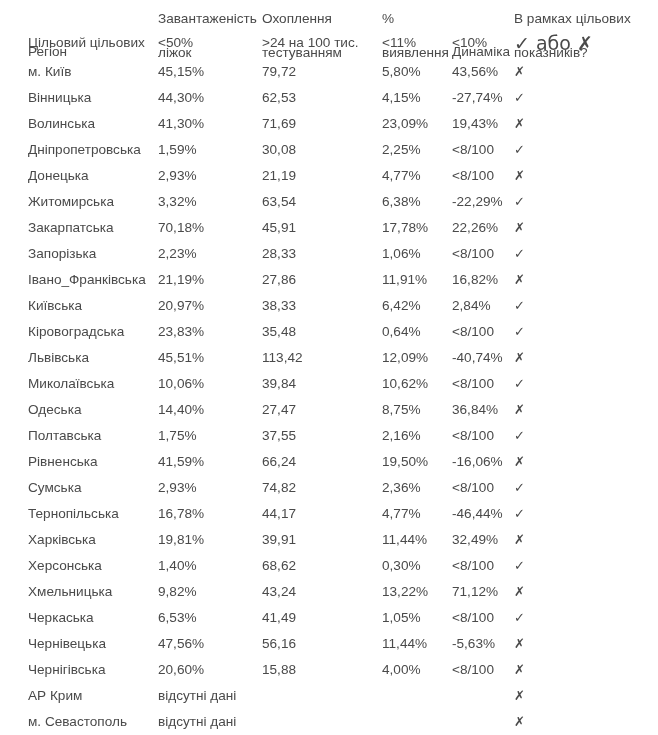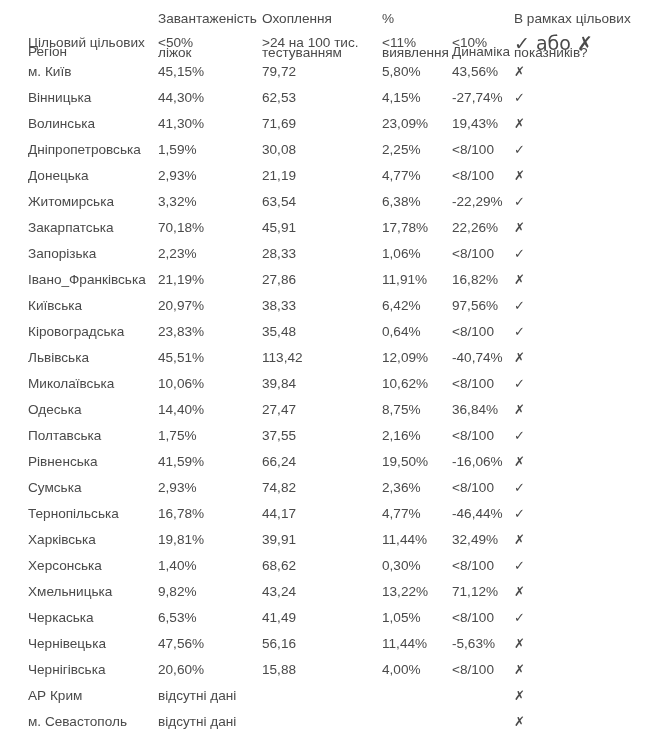--- a/index.html
+++ b/index.html
@@ -192,21 +192,21 @@
           <td class="cell">27,86</td>
           <td class="cell">11,91%</td>
           <td class="cell">16,82%</td>
           <td class="cell target-cell"><span class="mark">✗</span></td>
         </tr>
         <tr>
           <td class="cell">Київська</td>
           <td class="cell">20,97%</td>
           <td class="cell">38,33</td>
           <td class="cell">6,42%</td>
-          <td class="cell">97,56%</td>
+          <td class="cell">2,84%</td>
           <td class="cell target-cell"><span class="mark">✓</span></td>
         </tr>
         <tr>
           <td class="cell">Кіровоградська</td>
           <td class="cell">23,83%</td>
           <td class="cell">35,48</td>
           <td class="cell">0,64%</td>
           <td class="cell">&lt;8/100</td>
           <td class="cell target-cell"><span class="mark">✓</span></td>
         </tr>

